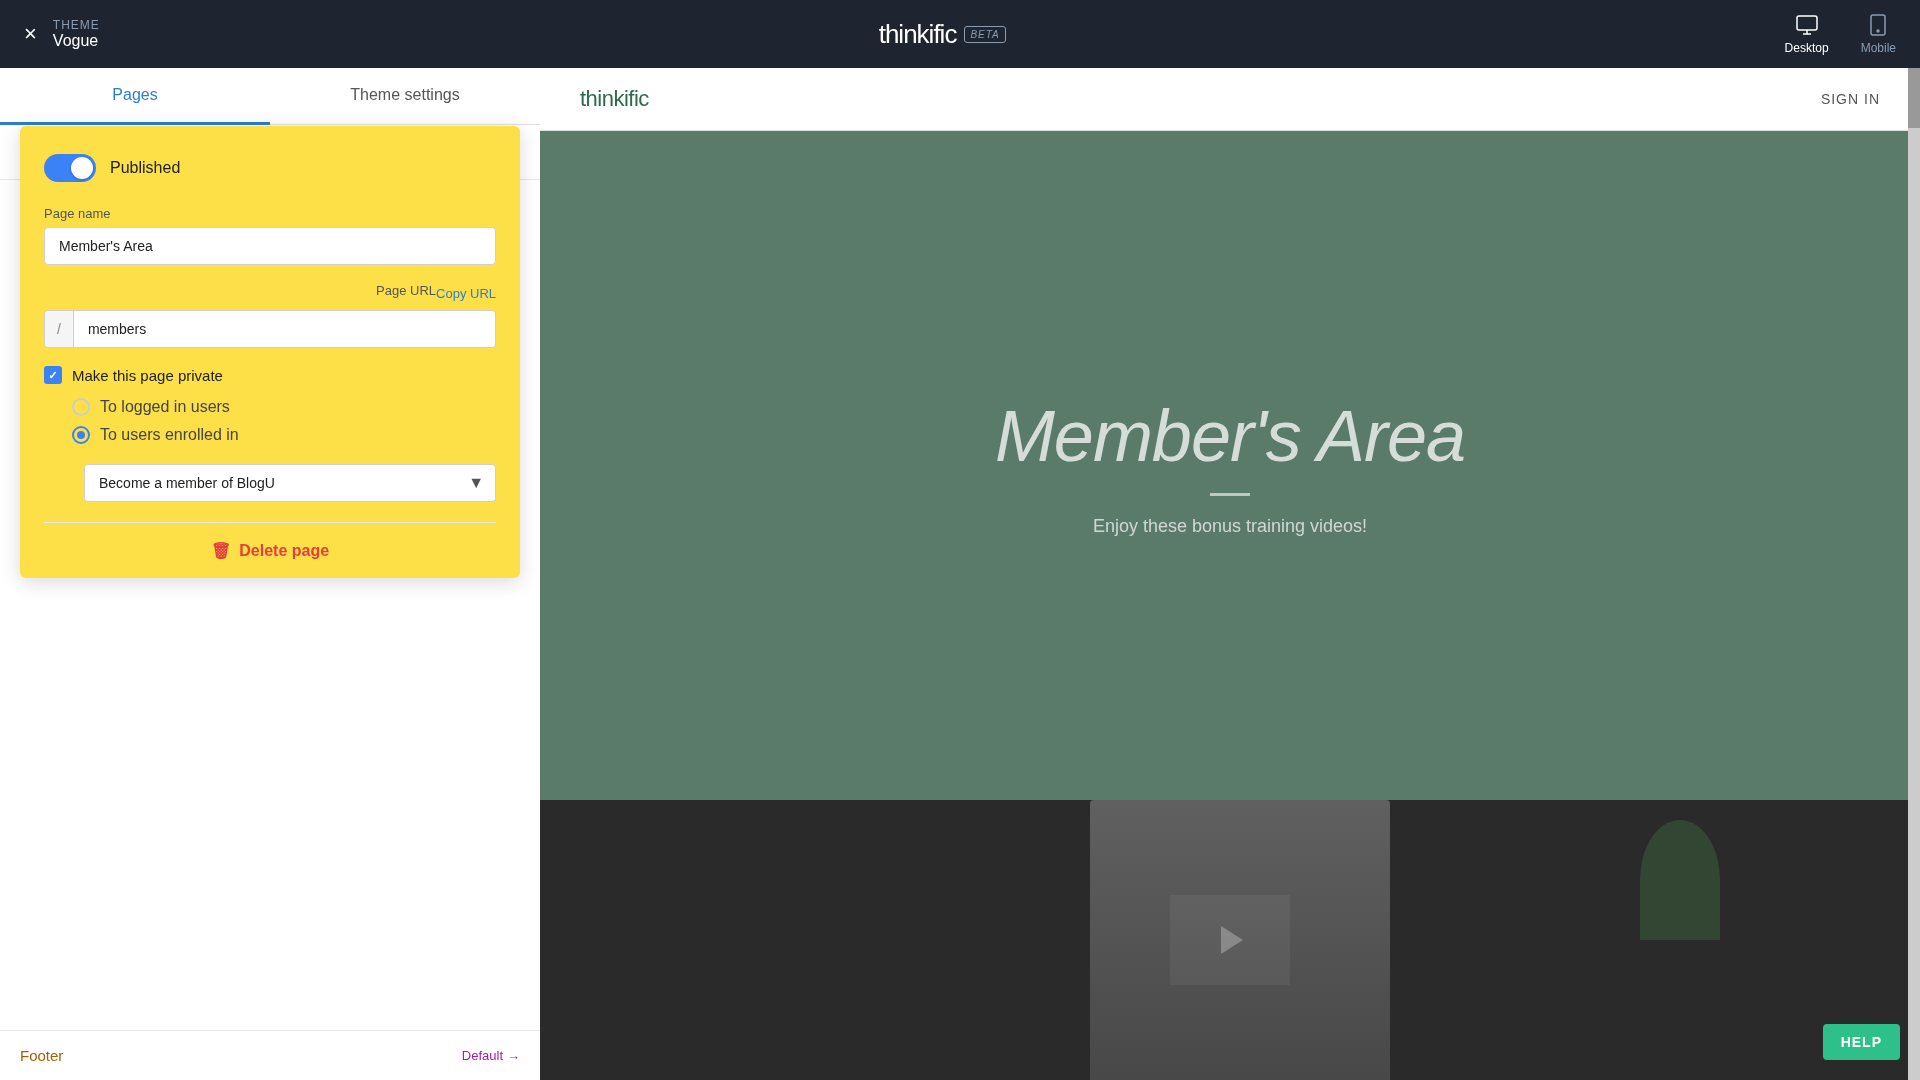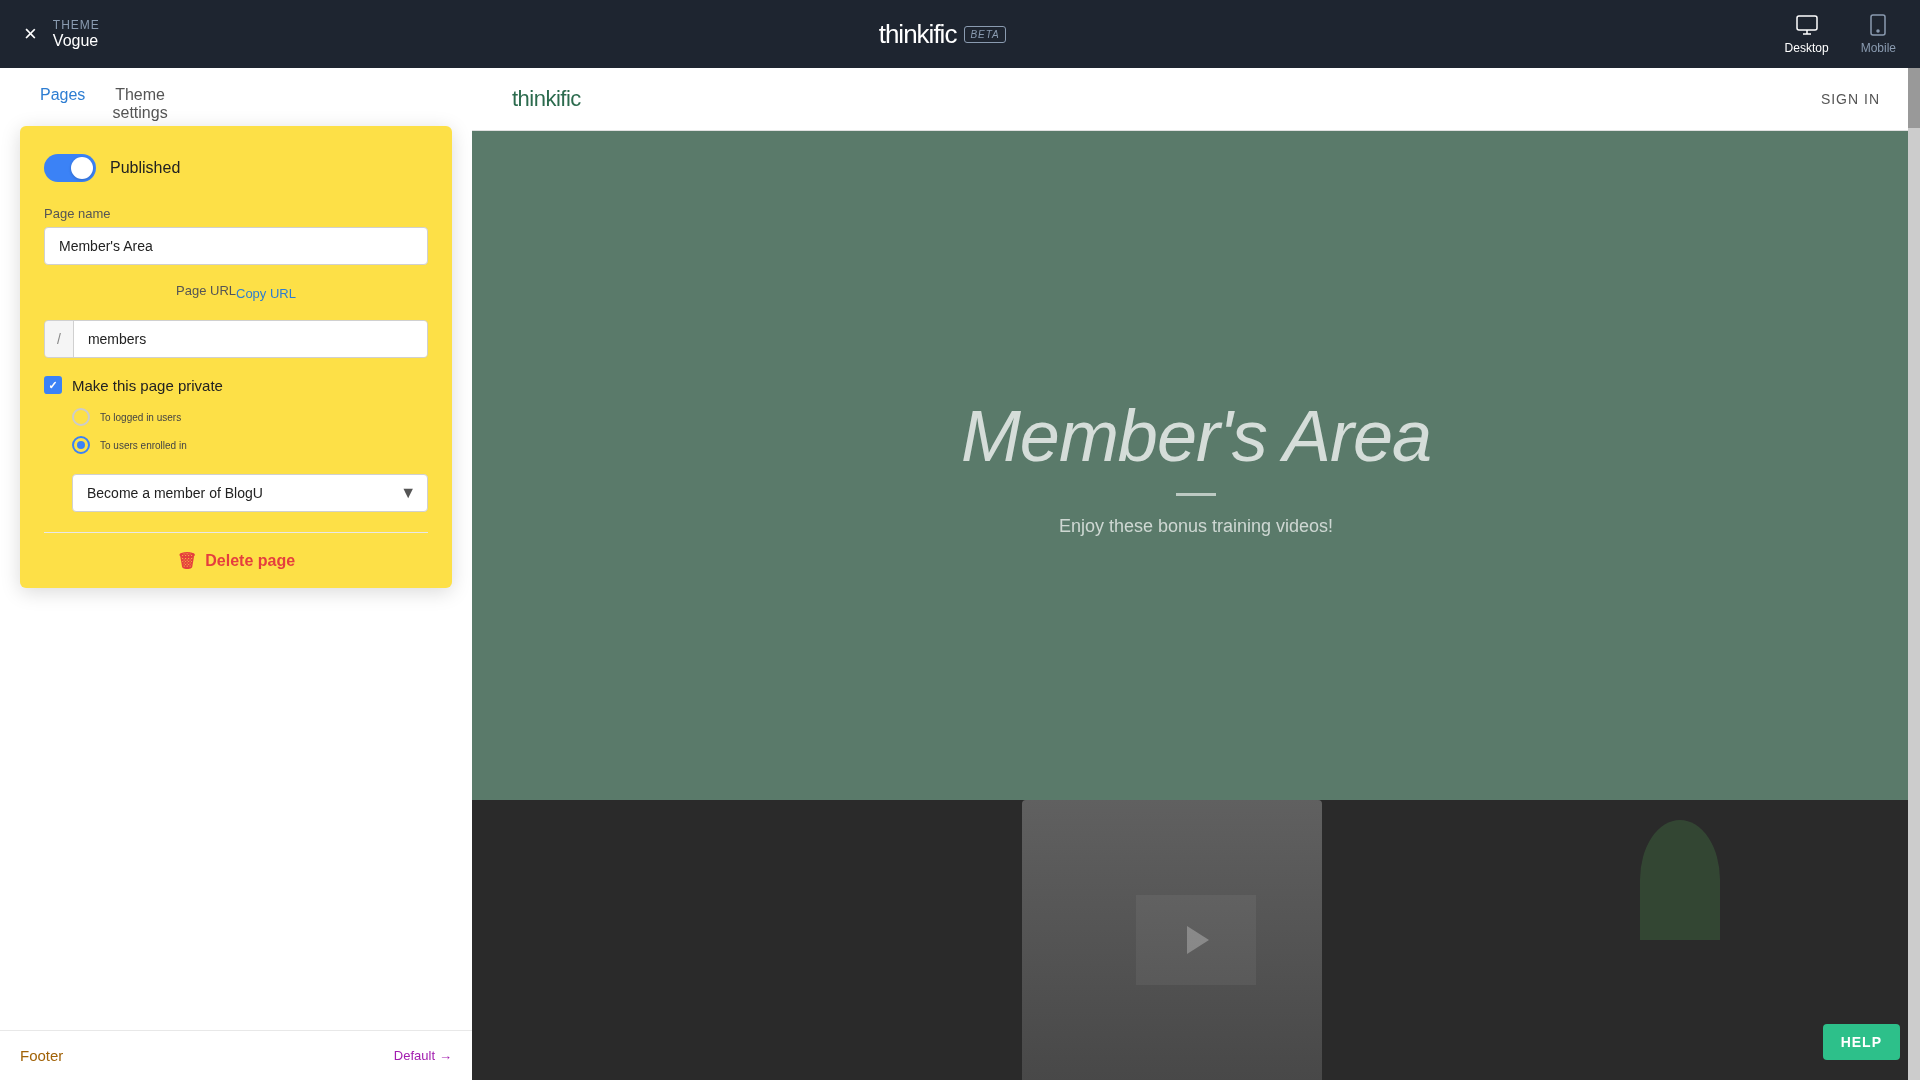--- a/index.html
+++ b/index.html
@@ -35,27 +35,27 @@
     .topbar-view-btn { display: flex; flex-direction: column; align-items: center; color: #fff; font-size: 12px; gap: 4px; cursor: pointer; }
     .topbar-view-btn svg { width: 24px; height: 24px; }
     .topbar-view-btn.active { color: #fff; }
     .topbar-view-btn.inactive { color: #8a9bb0; }
 
     
     .main { display: flex; flex: 1; overflow: hidden; }
 
     
     .sidebar {
-      width: 472px;
+      width: 540px;
       background: #fff;
       flex-shrink: 0;
       display: flex;
+      flex-direction: column;
       position: relative;
       z-index: 10;
-      padding-left: 24px;
     }
 
     
     .sidebar-tabs {
       display: flex;
       border-bottom: 1px solid #e0e0e0;
       background: #fff;
     }
     .sidebar-tab {
       flex: 1;
@@ -142,23 +142,23 @@
       border: 1px solid #d0d0d0;
       border-radius: 4px;
       font-size: 14px;
       color: #222;
       outline: none;
     }
 
     
     .url-label-row {
       display: flex;
-      justify-content: center;
-      align-items: center;
-      margin-bottom: 16px;
+      justify-content: flex-end;
+      align-items: center;
+      margin-bottom: 6px;
     }
     .copy-url-link { color: #2d7dd2; font-size: 13px; cursor: pointer; text-decoration: none; }
     .url-input-wrapper {
       display: flex;
       border: 1px solid #d0d0d0;
       border-radius: 4px;
       overflow: hidden;
     }
     .url-slash {
       background: #f5f5f5;
@@ -220,26 +220,26 @@
     .radio-btn.selected {
       border-color: #3b82f6;
     }
     .radio-btn.selected::after {
       content: '';
       width: 8px;
       height: 8px;
       background: #3b82f6;
       border-radius: 50%;
     }
-    .radio-label { font-size: 10px; color: #444; }
+    .radio-label { font-size: 16px; color: #444; }
 
     
     .dropdown-wrapper {
       margin-top: 10px;
-      margin-left: 0;
+      margin-left: 12px;
     }
     .dropdown-select {
       width: 100%;
       padding: 10px 14px;
       border: 1px solid #d0d0d0;
       border-radius: 4px;
       font-size: 14px;
       color: #222;
       background: #fff;
       appearance: none;

